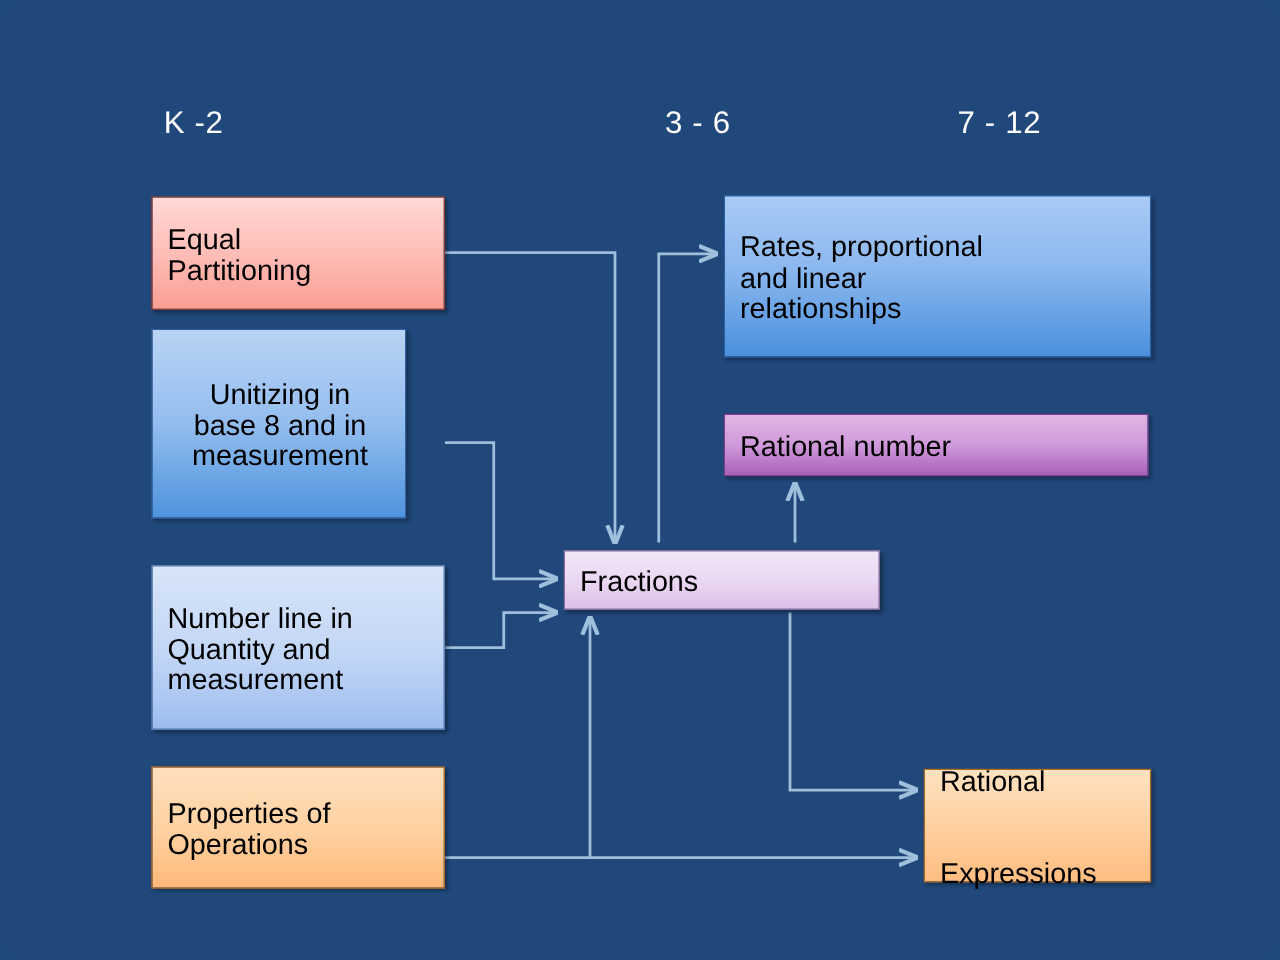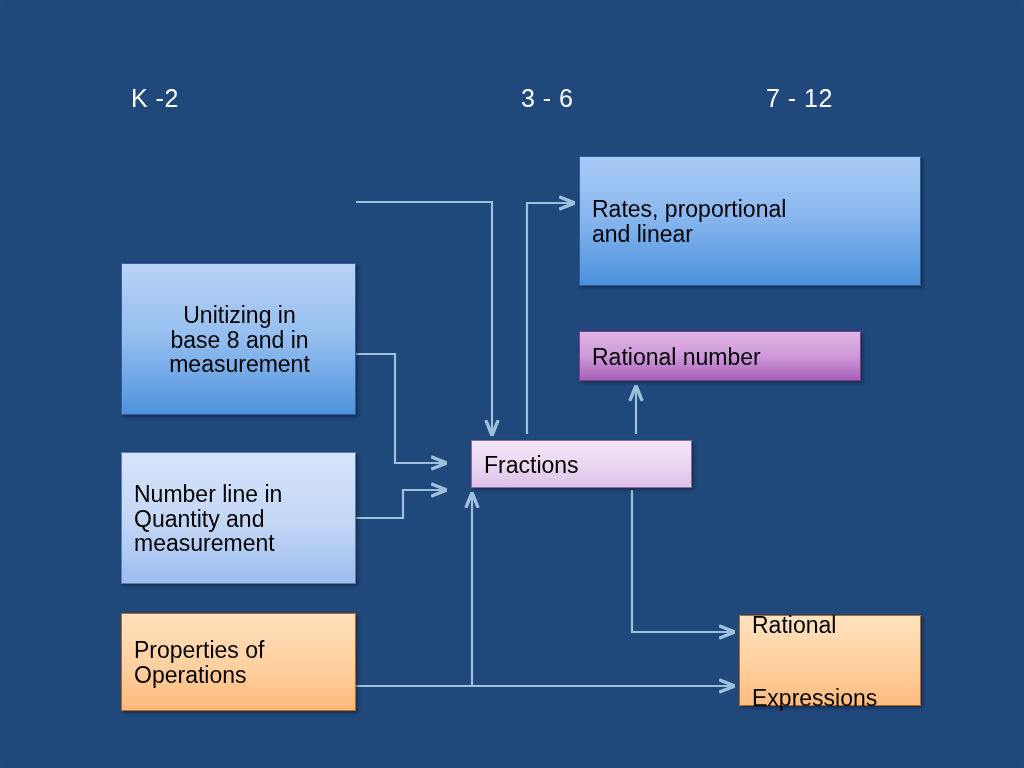--- a/index.html
+++ b/index.html
@@ -18,21 +18,21 @@
   }
   .col-header {
     position: absolute;
     color: #ffffff;
     font-size: 25px;
     font-family: "Liberation Sans", sans-serif;
     letter-spacing: 0.5px;
     white-space: nowrap;
   }
   #hdr-k2   { left: 131px; top: 84px; }
-  #hdr-36   { left: 521px; top: 84px; text-align: center; }
+  #hdr-36   { left: 532px; top: 84px; text-align: center; }
   #hdr-712  { left: 766px; top: 84px; }
 
   .node {
     position: absolute;
     box-sizing: border-box;
     border: 1px solid #7d3b38;
     color: #000000;
     font-size: 23px;
     line-height: 1.08;
     padding: 6px 10px 4px 12px;
@@ -46,21 +46,21 @@
 
   
   #n-equal-partitioning {
     left: 121px; top: 157px; width: 235px; height: 91px;
     background: linear-gradient(to bottom, #ffd9d6 0%, #ffbbb4 55%, #fb9d93 100%);
     border-color: #8a3c33;
     align-items: flex-start;
     text-align: left;
   }
   #n-unitizing {
-    left: 121px; top: 263px; width: 235px; height: 152px;
+    left: 121px; top: 263px; width: 204px; height: 152px;
     background: linear-gradient(to bottom, #b9d4f5 0%, #93bdef 50%, #4e93dc 100%);
     border-color: #2f5f9e;
     align-items: center;
   }
   #n-number-line {
     left: 121px; top: 452px; width: 235px; height: 132px;
     background: linear-gradient(to bottom, #d8e5fa 0%, #c2d6f6 55%, #9dbdef 100%);
     border-color: #5a7fb5;
     align-items: flex-start;
     text-align: left;
@@ -73,35 +73,34 @@
     text-align: left;
   }
   #n-rates {
     left: 579px; top: 156px; width: 342px; height: 130px;
     background: linear-gradient(to bottom, #a9cbf5 0%, #8bb8ef 45%, #4a90dd 100%);
     border-color: #2b5e9e;
     align-items: flex-start;
     text-align: left;
   }
   #n-rational-number {
-    left: 579px; top: 331px; width: 282px; height: 50px;
+    left: 579px; top: 331px; width: 340px; height: 50px;
     background: linear-gradient(to bottom, #e0b4e4 0%, #cf9ada 50%, #a860b8 100%);
     border-color: #7a3d8c;
     align-items: flex-start;
     text-align: left;
     justify-content: center;
   }
   #n-fractions {
-    left: 451px; top: 440px; width: 221px; height: 48px;
+    left: 451px; top: 440px; width: 253px; height: 48px;
     background: linear-gradient(to bottom, #f3e6f8 0%, #ead6f1 55%, #dcc0e8 100%);
     border-color: #8b6ea0;
     align-items: flex-start;
     text-align: left;
     justify-content: center;
-    margin-left: 20px;
   }
   #n-rational-expressions {
     left: 739px; top: 615px; width: 182px; height: 91px;
     background: linear-gradient(to bottom, #ffe2c0 0%, #ffd1a2 50%, #ffbd80 100%);
     border-color: #b06a22;
     align-items: flex-start;
     text-align: center;
     gap: 48px;
   }
 
@@ -143,20 +142,24 @@
 
     <path d="M 472 686 L 472 494" marker-end="url(#arrow)"></path>
 
     <path d="M 527 434 L 527 203 L 573 203" marker-end="url(#arrow)"></path>
 
     <path d="M 636 434 L 636 387" marker-end="url(#arrow)"></path>
 
     <path d="M 632 490 L 632 632 L 733 632" marker-end="url(#arrow)"></path>
   </svg>
 
+  <div class="node" id="n-equal-partitioning">
+    <span>Equal</span>
+    <span>Partitioning</span>
+  </div>
 
   <div class="node" id="n-unitizing">
     <span>Unitizing in</span>
     <span>base 8 and in</span>
     <span>measurement</span>
   </div>
 
   <div class="node" id="n-number-line">
     <span>Number line in</span>
     <span>Quantity and</span>
@@ -164,20 +167,21 @@
   </div>
 
   <div class="node" id="n-properties">
     <span>Properties of</span>
     <span>Operations</span>
   </div>
 
   <div class="node" id="n-rates">
     <span>Rates, proportional</span>
     <span>and linear</span>
+    <span>relationships</span>
   </div>
 
   <div class="node" id="n-rational-number">
     <span>Rational number</span>
   </div>
 
   <div class="node" id="n-fractions">
     <span>Fractions</span>
   </div>
 

